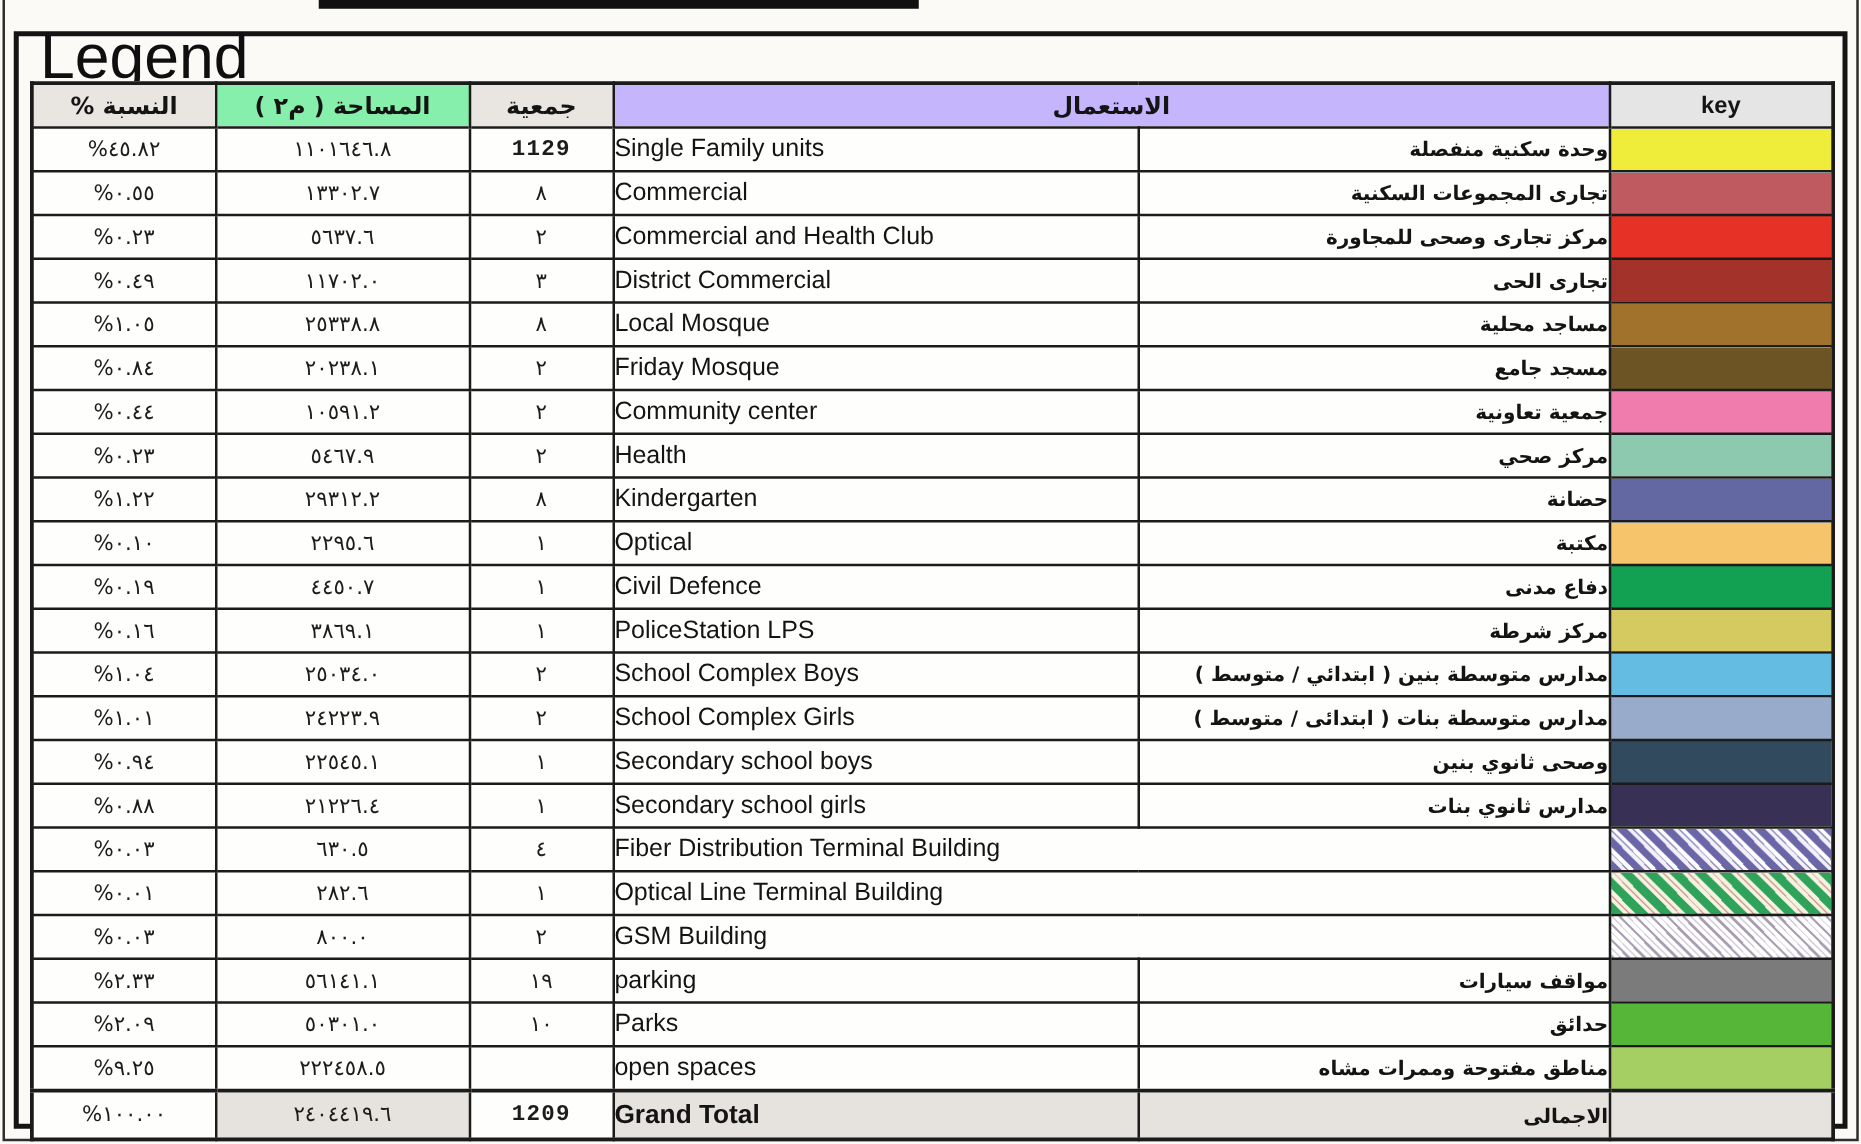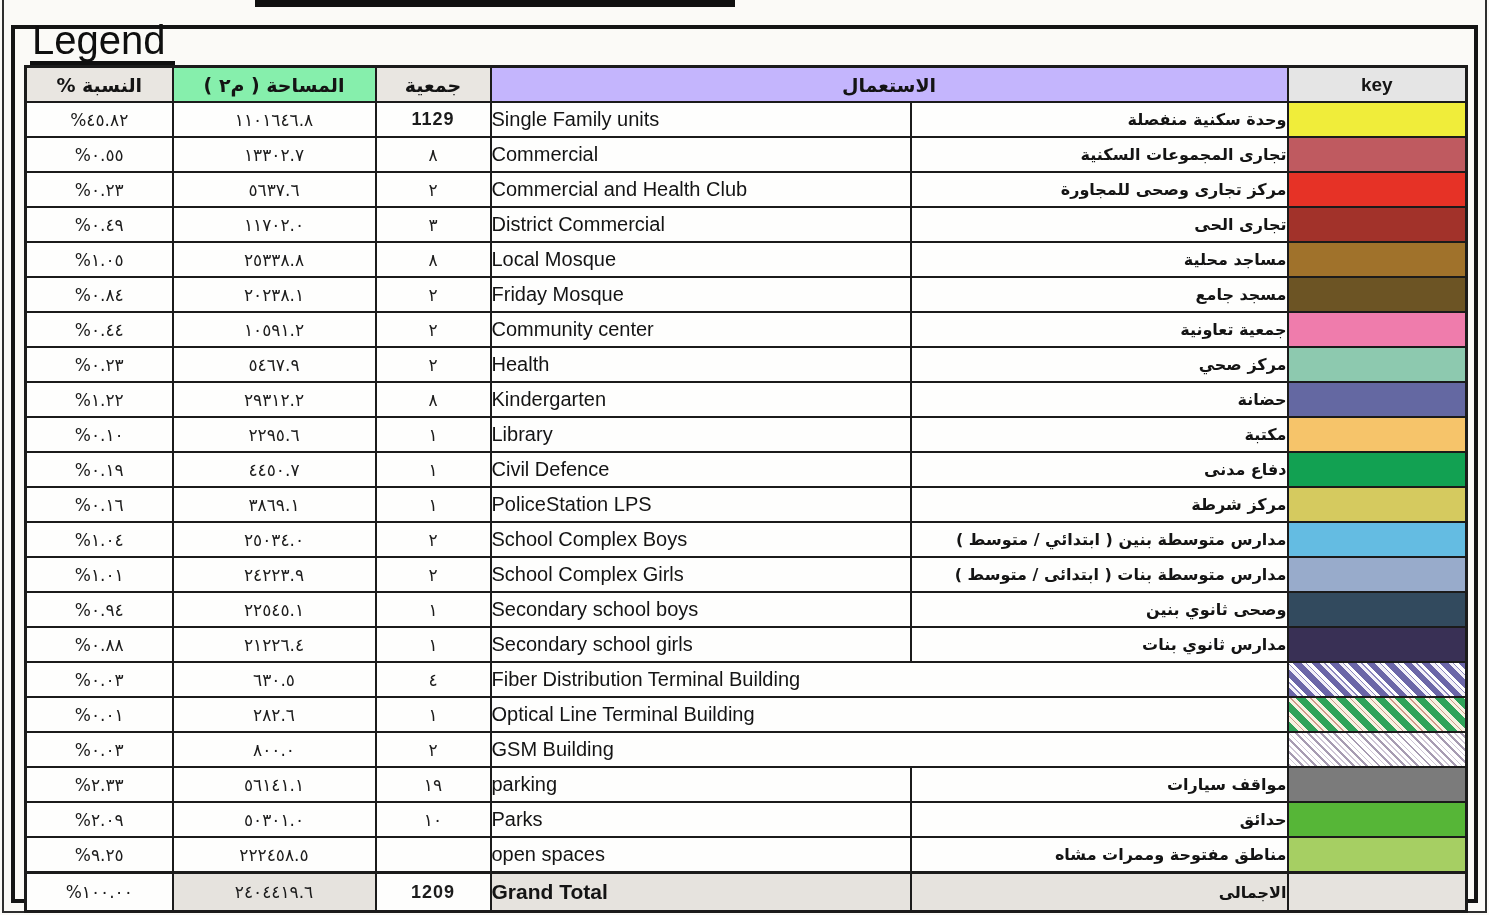--- a/index.html
+++ b/index.html
@@ -6,35 +6,35 @@
   .page {
     position:relative; width:1489px; height:915px;
     background:#fbfaf7; overflow:hidden;
     font-family:"DejaVu Sans", sans-serif; color:#141414;
   }
   .topbar { position:absolute; top:0; left:255px; width:480px; height:7px; background:#101010; }
   .thin-frame { position:absolute; left:2px; right:2px; top:-6px; bottom:2px; border:2px solid #2e2e2e; }
   .main-frame { position:absolute; left:11px; right:11px; top:25px; bottom:12px; border:4px solid #141414; }
   .title {
     position:absolute; left:30px; top:20px;
-    font-family:"Liberation Sans", sans-serif; font-size:40px; color:#0f0f0f;
+    font-family:"Liberation Sans", sans-serif; font-size:50px; color:#0f0f0f;
     border-bottom:4px solid #0f0f0f; padding:0 10px 1px 2px; line-height:1.0;
   }
   table.legend {
     position:absolute; left:24px; top:65px; width:1441px;
     border-collapse:collapse; table-layout:fixed;
     background:#fefefd; border:3px solid #1b1b1b;
   }
   .legend td, .legend th { border:2px solid #1b1b1b; padding:0; overflow:hidden; white-space:nowrap; }
   .legend thead th { height:33px; font-size:19px; font-weight:bold; border-bottom:1px solid #1d4ed8; }
   .legend tbody td { height:33px; }
   .hdr-ar { direction:rtl; }
   .key-hdr { font-family:"Liberation Sans", sans-serif; font-size:21px; }
   .num { direction:ltr; unicode-bidi:bidi-override; text-align:center; font-size:17px; color:#1c1c1c; }
-  .latin { font-family:Liberation Sans, sans-serif; font-weight:bold; font-size:18px; letter-spacing:1px; }
+  .latin { font-family:Liberation Mono, monospace; font-weight:bold; font-size:18px; letter-spacing:1px; }
   .en { font-family:"Liberation Sans", sans-serif; font-size:20px; text-align:left; padding-left:7px; }
   .ar { direction:rtl; text-align:right; padding-right:8px; font-size:16px; font-weight:bold; }
   tr.total td { height:36px; border-top:3px solid #1b1b1b; }
   tr.total .en { font-weight:bold; font-size:21px; }
   .roads-sym { width:58%; margin:0 auto; }
   .roads-sym .l1 { height:4px; }
   .roads-sym .gap { height:6px; }
   .roads-sym .l2 { height:3px; }
 </style>
 </head>
@@ -135,21 +135,21 @@
           <td class="num">٢٩٣١٢.٢</td>
           <td class="num">٨</td>
           <td class="en">Kindergarten</td>
           <td class="ar">حضانة</td>
           <td class="" style="background: rgb(100, 104, 162);"></td>
         </tr>
         <tr>
           <td class="num">%٠.١٠</td>
           <td class="num">٢٢٩٥.٦</td>
           <td class="num">١</td>
-          <td class="en">Library</td>
+          <td class="en">Optical</td>
           <td class="ar">مكتبة</td>
           <td class="" style="background: rgb(246, 196, 106);"></td>
         </tr>
         <tr>
           <td class="num">%٠.١٩</td>
           <td class="num">٤٤٥٠.٧</td>
           <td class="num">١</td>
           <td class="en">Civil Defence</td>
           <td class="ar">دفاع مدنى</td>
           <td class="" style="background: rgb(18, 161, 82);"></td>

